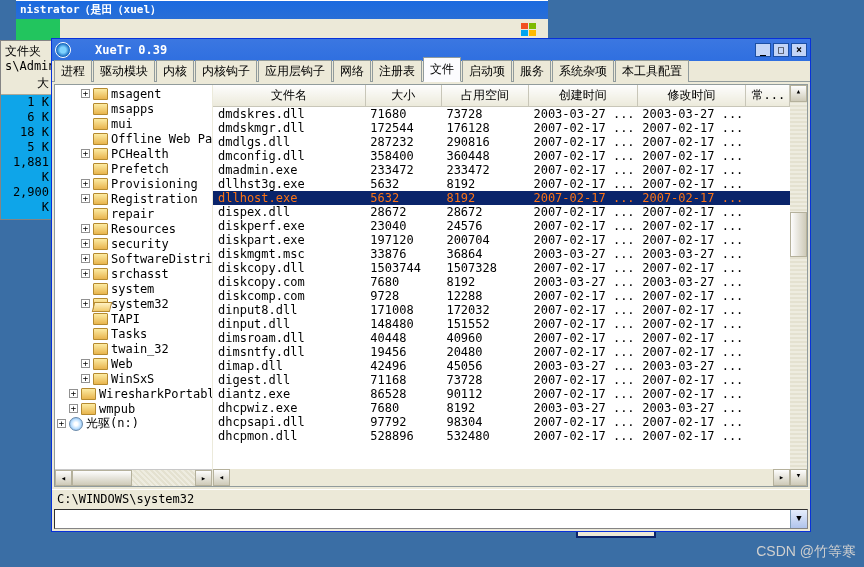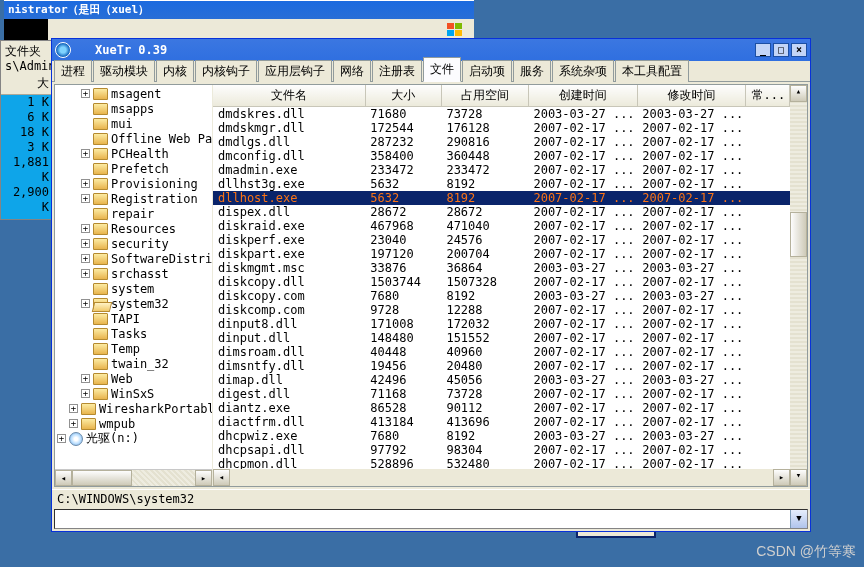--- a/index.html
+++ b/index.html
@@ -1,19 +1,19 @@
 <!DOCTYPE html>
 <html><head>
 <meta charset="utf-8">
 <style>
 * { margin: 0; padding: 0; box-sizing: border-box; font-family: "SimSun", "宋体", monospace; font-size: 12px; }
 body { background: #3a6ea5; width: 864px; height: 567px; overflow: hidden; position: relative; }
 
 
-.bgwin1 { position: absolute; left: 4px; top: 0; width: 470px; height: 40px; background: #000000; border-top: 1px solid #fff; }
+.bgwin1 { position: absolute; left: 16px; top: 0; width: 532px; height: 40px; background: #22c55e; border-top: 1px solid #fff; }
 .bgwin1-title { background: linear-gradient(#1b6adf,#286ed6); color: #fff; height: 18px; padding: 1px 4px; font-weight: bold; font-size: 11px; }
 .bgwin1-menu { background: #ece9d8; height: 20px; padding: 19px 8px; border-bottom: 1px solid #716f64; margin-left: 44px; }
 .bgwin1-menu span { margin-right: 16px; }
 .bgwin1-flag { position: absolute; right: 10px; top: 20px; width: 18px; height: 18px; }
 
 .bgwin2 { position: absolute; left: 0; top: 40px; width: 56px; height: 180px; background: #0ea5e9; border: 1px solid #848484; padding-top: 10px; }
 .bgwin2-hdr { background: #ece9d8; border-bottom: 1px solid #aca899; padding: 2px 4px; }
 .bgwin2 .col { text-align: right; padding-right: 6px; line-height: 15px; }
 
 .bgwin3 { position: absolute; left: 576px; top: 38px; width: 80px; height: 500px; background: #ece9d8; border: 2px solid #0a246a; border-top: none; }
@@ -87,21 +87,21 @@
 </div>
 <div class="bgwin2">
   <div class="bgwin2-hdr" style="position:absolute;top:0;left:0;right:0;">文件夹</div>
   <div class="bgwin2-hdr" style="position:absolute;top:16px;left:0;right:0;">s\Adminis</div>
   <div style="position:absolute;top:32px;left:0;right:0;">
     <div class="bgwin2-hdr" style="text-align:right;padding-right:6px;">大</div>
     <div id="bgrows">
         <div class="col">1 K</div>
         <div class="col">6 K</div>
         <div class="col">18 K</div>
-        <div class="col">3 K</div>
+        <div class="col">5 K</div>
         <div class="col">1,881 K</div>
         <div class="col">2,900 K</div>
       </div>
   </div>
 </div>
 <div class="bgwin3"></div>
 
 <div class="win">
   <div class="titlebar">
     <div class="icon"></div>
@@ -242,27 +242,20 @@
             <div class="spacer"></div>
             <div class="folder"></div>
             <span>TAPI</span>
           </div>
           <div class="tree-row">
             <div class="spacer"></div>
             <div class="spacer"></div>
             <div class="spacer"></div>
             <div class="folder"></div>
             <span>Tasks</span>
-          </div>
-          <div class="tree-row">
-            <div class="spacer"></div>
-            <div class="spacer"></div>
-            <div class="spacer"></div>
-            <div class="folder"></div>
-            <span>Temp</span>
           </div>
           <div class="tree-row">
             <div class="spacer"></div>
             <div class="spacer"></div>
             <div class="spacer"></div>
             <div class="folder"></div>
             <span>twain_32</span>
           </div>
           <div class="tree-row">
             <div class="spacer"></div>
@@ -385,28 +378,20 @@
               </tr>
               <tr>
                 <td>dispex.dll</td>
                 <td>28672</td>
                 <td>28672</td>
                 <td>2007-02-17 ...</td>
                 <td>2007-02-17 ...</td>
                 <td></td>
               </tr>
               <tr>
-                <td>diskraid.exe</td>
-                <td>467968</td>
-                <td>471040</td>
-                <td>2007-02-17 ...</td>
-                <td>2007-02-17 ...</td>
-                <td></td>
-              </tr>
-              <tr>
                 <td>diskperf.exe</td>
                 <td>23040</td>
                 <td>24576</td>
                 <td>2007-02-17 ...</td>
                 <td>2007-02-17 ...</td>
                 <td></td>
               </tr>
               <tr>
                 <td>diskpart.exe</td>
                 <td>197120</td>
@@ -492,28 +477,20 @@
                 <td>71168</td>
                 <td>73728</td>
                 <td>2007-02-17 ...</td>
                 <td>2007-02-17 ...</td>
                 <td></td>
               </tr>
               <tr>
                 <td>diantz.exe</td>
                 <td>86528</td>
                 <td>90112</td>
-                <td>2007-02-17 ...</td>
-                <td>2007-02-17 ...</td>
-                <td></td>
-              </tr>
-              <tr>
-                <td>diactfrm.dll</td>
-                <td>413184</td>
-                <td>413696</td>
                 <td>2007-02-17 ...</td>
                 <td>2007-02-17 ...</td>
                 <td></td>
               </tr>
               <tr>
                 <td>dhcpwiz.exe</td>
                 <td>7680</td>
                 <td>8192</td>
                 <td>2003-03-27 ...</td>
                 <td>2003-03-27 ...</td>

